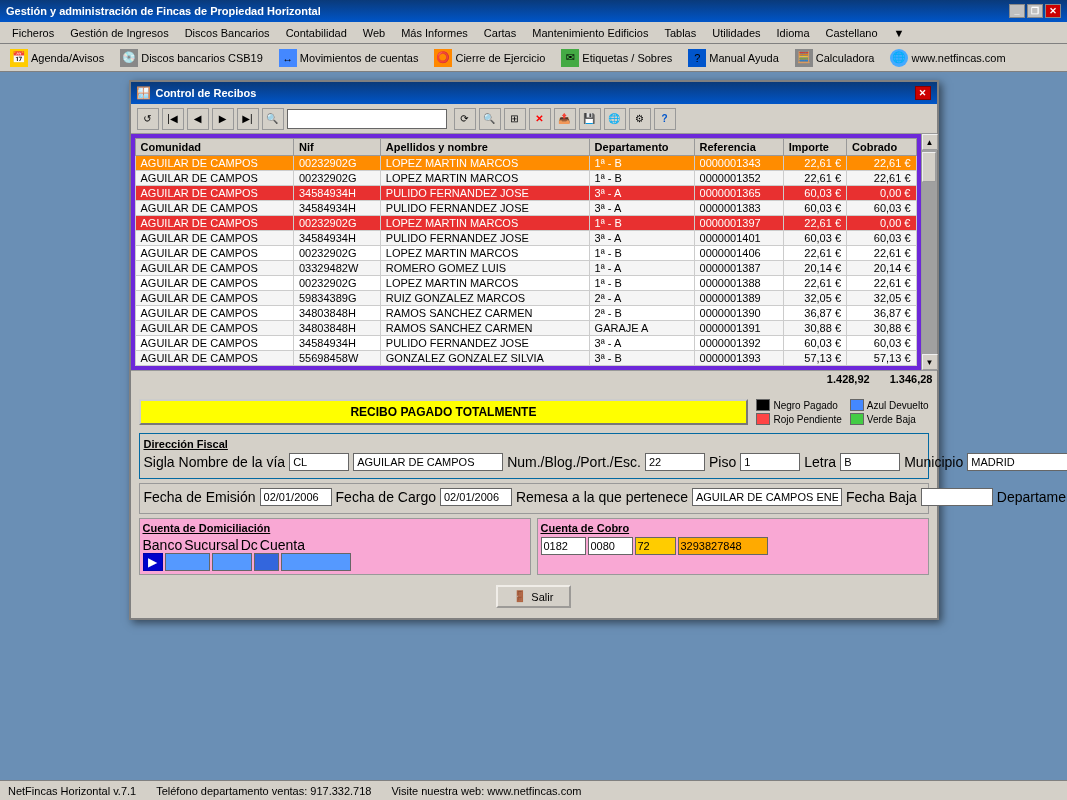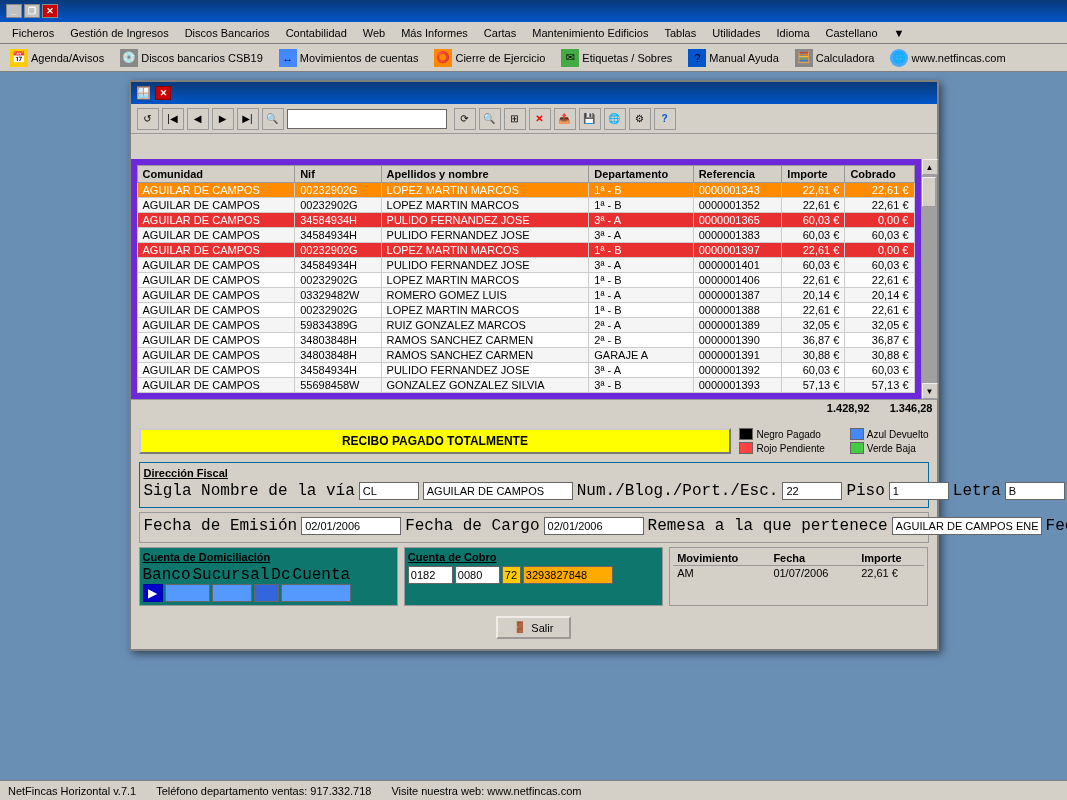--- a/index.html
+++ b/index.html
@@ -173,22 +173,21 @@
     }
     .data-table td {
       border: 1px solid #ccc;
       padding: 1px 5px;
       white-space: nowrap;
     }
 
     .table-wrapper {
       max-height: 260px;
       overflow-y: auto;
-      border: 6px solid #6d28d9;
-      margin-top: 25px;
+      border: 4px solid #6d28d9;
     }
 
     
     .totals-row {
       display: flex;
       justify-content: flex-end;
       padding: 2px 4px;
       background: #d4d0c8;
       border-top: 1px solid #999;
       gap: 20px;
@@ -215,21 +214,21 @@
       padding: 4px 20px;
       font-weight: bold;
       font-size: 12px;
       color: black;
       flex: 1;
       text-align: center;
     }
     .legend-box {
       display: grid;
       grid-template-columns: auto auto;
-      gap: 2px 25px;
+      gap: 2px 8px;
       font-size: 10px;
     }
     .legend-item { display: flex; align-items: center; gap: 3px; }
     .legend-color {
       width: 14px; height: 12px;
       border: 1px solid #666;
     }
 
     
     .section-title {
@@ -237,34 +236,34 @@
       text-decoration: underline;
       margin-bottom: 3px;
       font-size: 11px;
     }
     .form-row {
       display: flex;
       align-items: center;
       gap: 4px;
       margin-bottom: 3px;
     }
-    .form-label { font-size: 16px; white-space: nowrap; font-family: Liberation Mono, monospace; }
+    .form-label { font-size: 14px; white-space: nowrap; }
     .form-input {
       height: 18px;
       border: 1px solid #666;
       background: white;
       padding: 0 3px;
       font-size: 11px;
     }
     .form-input-small { width: 60px; }
-    .form-input-medium { width: 100px; }
+    .form-input-medium { width: 72px; }
     .account-box {
       border: 1px solid #999;
       padding: 3px;
-      background: #0f766e;
+      background: #f9a8d4;
     }
     .account-box-title {
       font-weight: bold;
       text-decoration: underline;
       font-size: 11px;
       margin-bottom: 3px;
     }
     .bank-fields { display: flex; gap: 2px; align-items: center; }
     .bank-input {
       height: 18px;
@@ -374,20 +373,21 @@
       border: 1px outset #f0f0f0;
       position: absolute;
       top: 2px;
       left: 0;
     }
   </style>
 </head>
 <body>
 
 <div class="title-bar">
+  <span class="title-bar-title">Gestión y administración de Fincas de Propiedad Horizontal</span>
   <div class="title-bar-controls">
     <div class="title-btn">_</div>
     <div class="title-btn">❐</div>
     <div class="title-btn close">✕</div>
   </div>
 </div>
 
 <div class="menu-bar">
   <span class="menu-item">Ficheros</span>
   <span class="menu-item">Gestión de Ingresos</span>
@@ -438,20 +438,21 @@
     <span>www.netfincas.com</span>
   </button>
 </div>
 
 <div class="main-area">
 
   <div class="dialog">
 
     <div class="dialog-title">
       <span class="dialog-title-icon">🪟</span>
+      <span class="dialog-title-text">Control de Recibos</span>
       <div class="dialog-close-btn">✕</div>
     </div>
 
     <div class="dialog-toolbar">
       <div class="dtb-btn">↺</div>
       <div class="dtb-btn">|◀</div>
       <div class="dtb-btn">◀</div>
       <div class="dtb-btn">▶</div>
       <div class="dtb-btn">▶|</div>
       <div class="dtb-btn">🔍</div>
@@ -703,43 +704,25 @@
             <div class="bank-input bank-blue3" style="height:18px;"></div>
             <div class="bank-input bank-blue4" style="height:18px;"></div>
           </div>
         </div>
 
         <div class="account-box" style="flex:1;">
           <div class="account-box-title">Cuenta de Cobro</div>
           <div class="bank-fields">
             <input class="bank-input" type="text" value="0182" style="width: 45px;">
             <input class="bank-input" type="text" value="0080" style="width: 45px;">
-            <input class="bank-input bank-yellow3" type="text" value="72" style="width: 19px; background: rgb(255, 204, 0);">
+            <input class="bank-input bank-yellow3" type="text" value="72" style="width: 41px; background: rgb(255, 204, 0);">
             <input class="bank-input bank-yellow4" type="text" value="3293827848" style="width: 90px; background: rgb(255, 170, 0);">
           </div>
         </div>
 
-        <div class="movement-section" style="flex:1;">
-          <table class="movement-table">
-            <thead>
-              <tr>
-                <th>Movimiento</th>
-                <th>Fecha</th>
-                <th>Importe</th>
-              </tr>
-            </thead>
-            <tbody>
-              <tr>
-                <td>AM</td>
-                <td>01/07/2006</td>
-                <td>22,61 €</td>
-              </tr>
-            </tbody>
-          </table>
-        </div>
       </div>
 
       <div class="salir-section">
         <button class="salir-btn">
           <span>🚪</span>
           <span>Salir</span>
         </button>
       </div>
     </div>
   </div>

